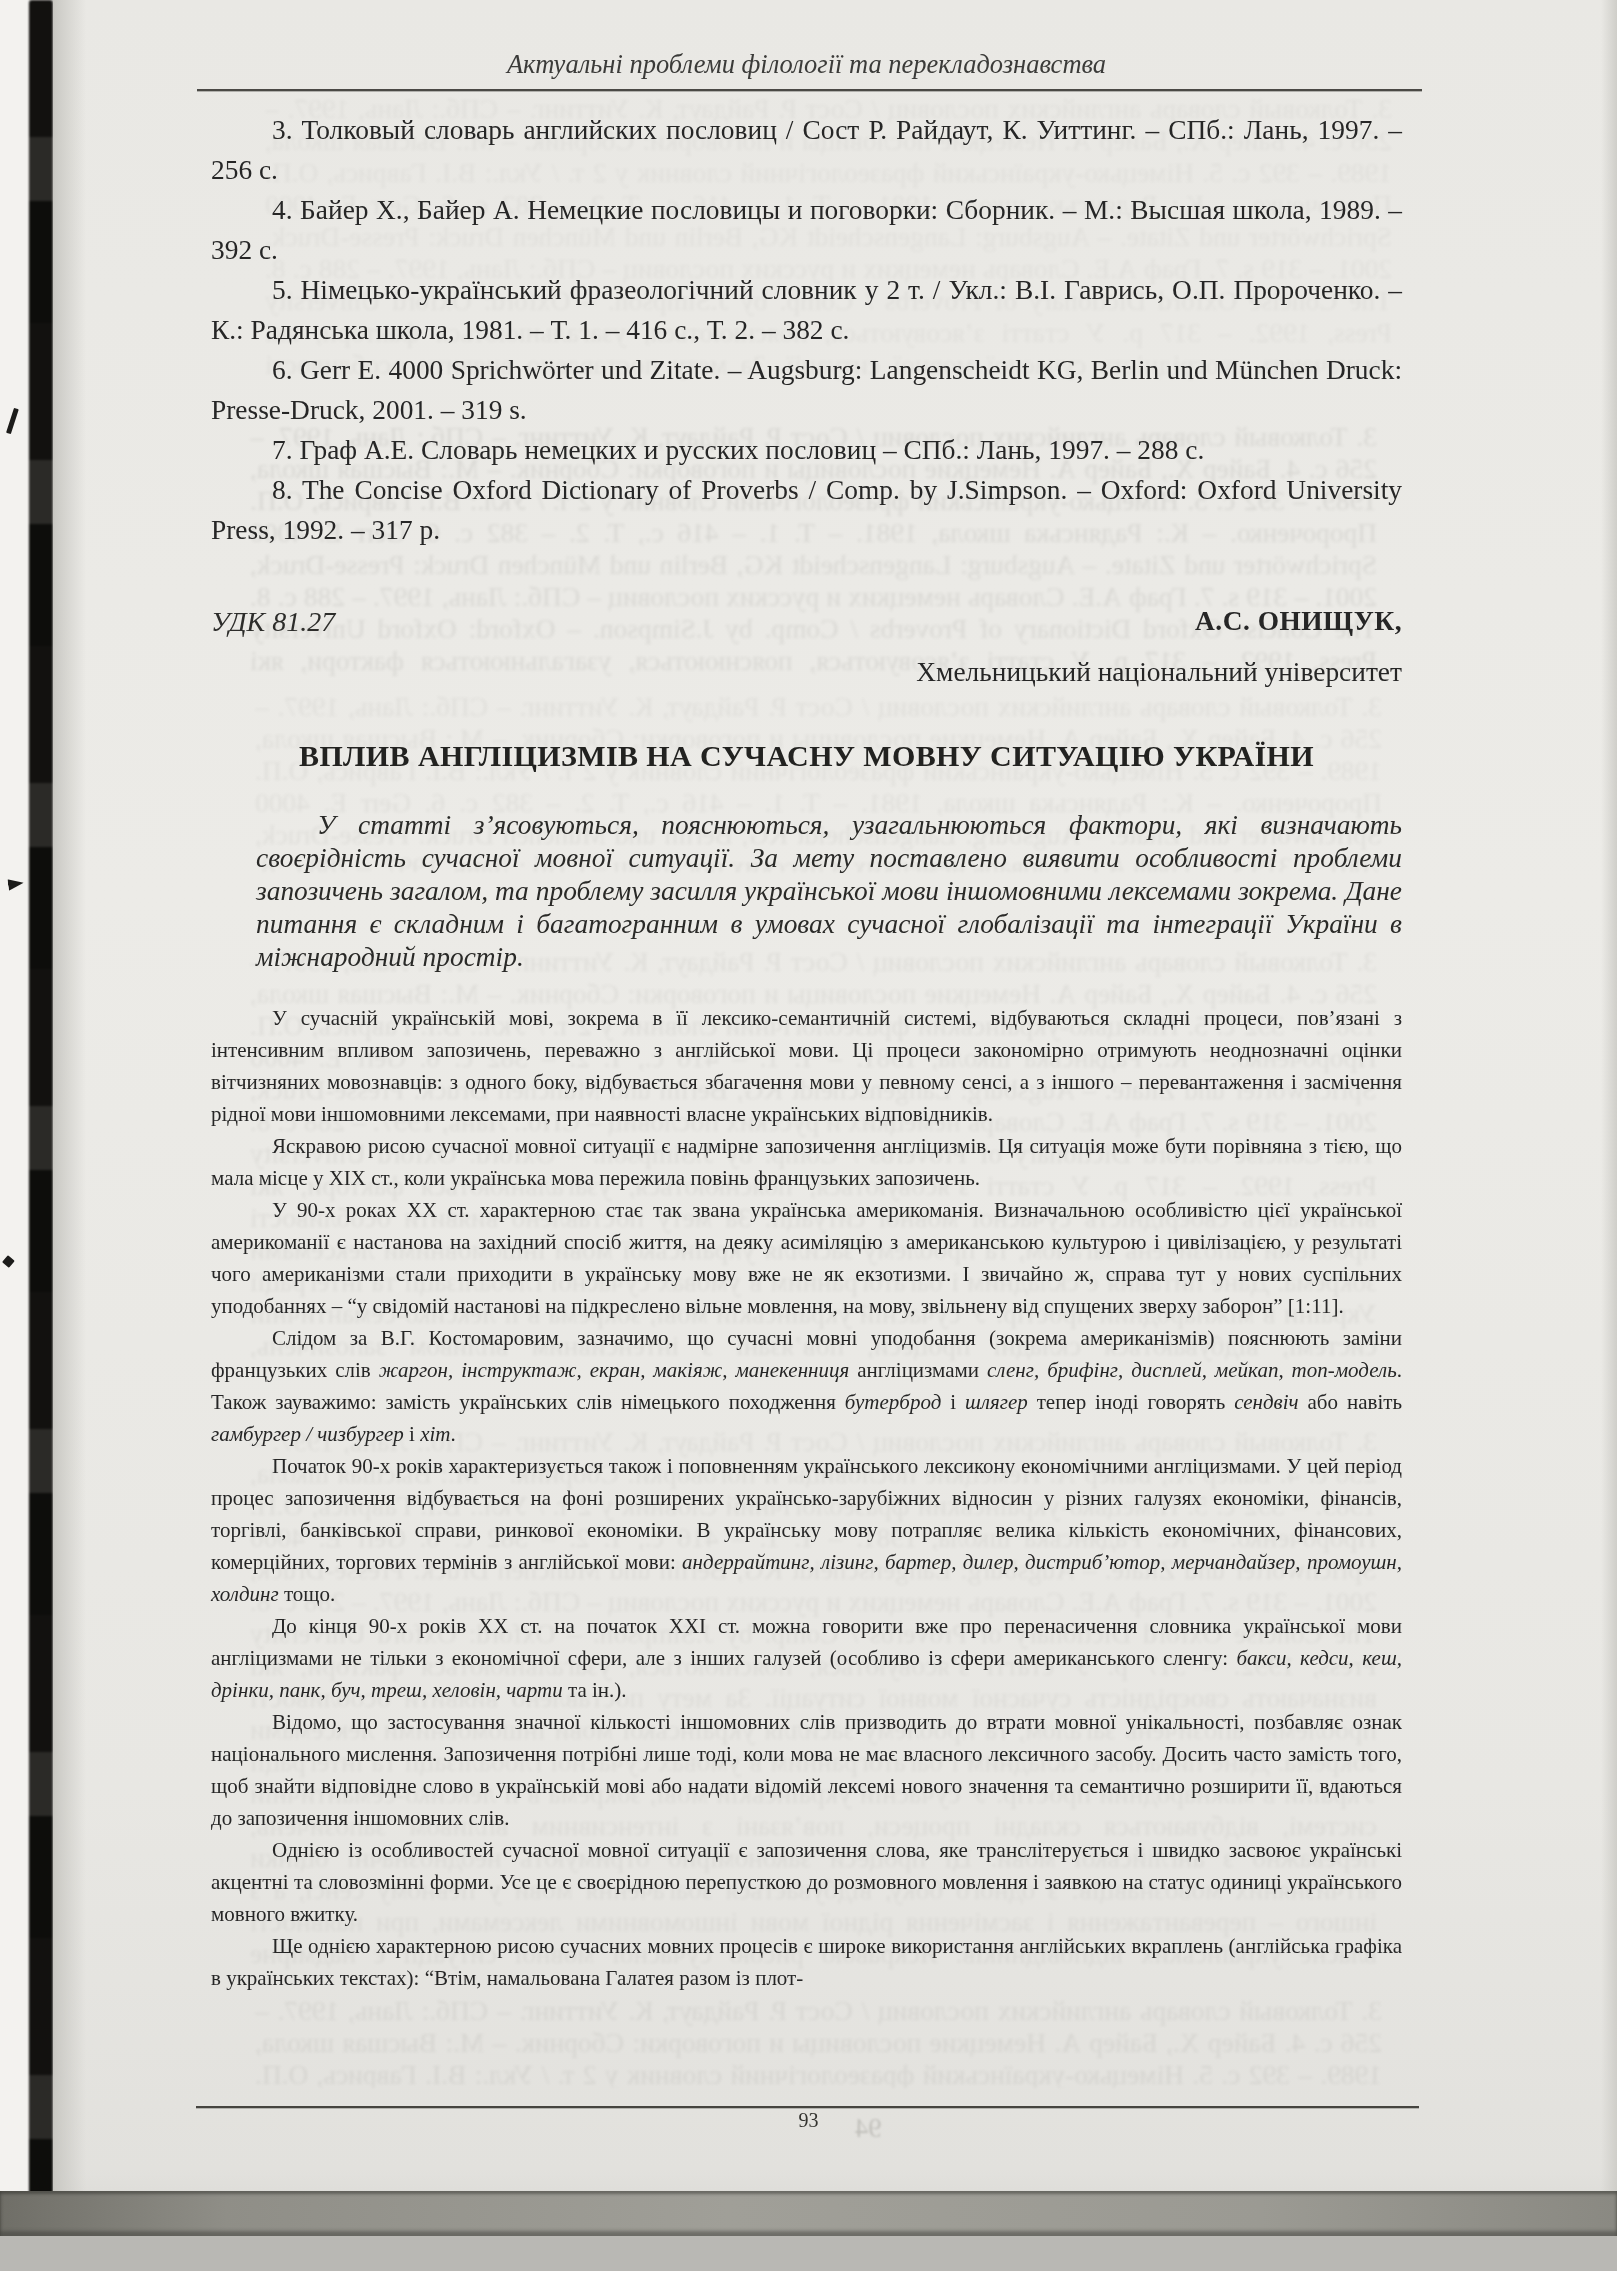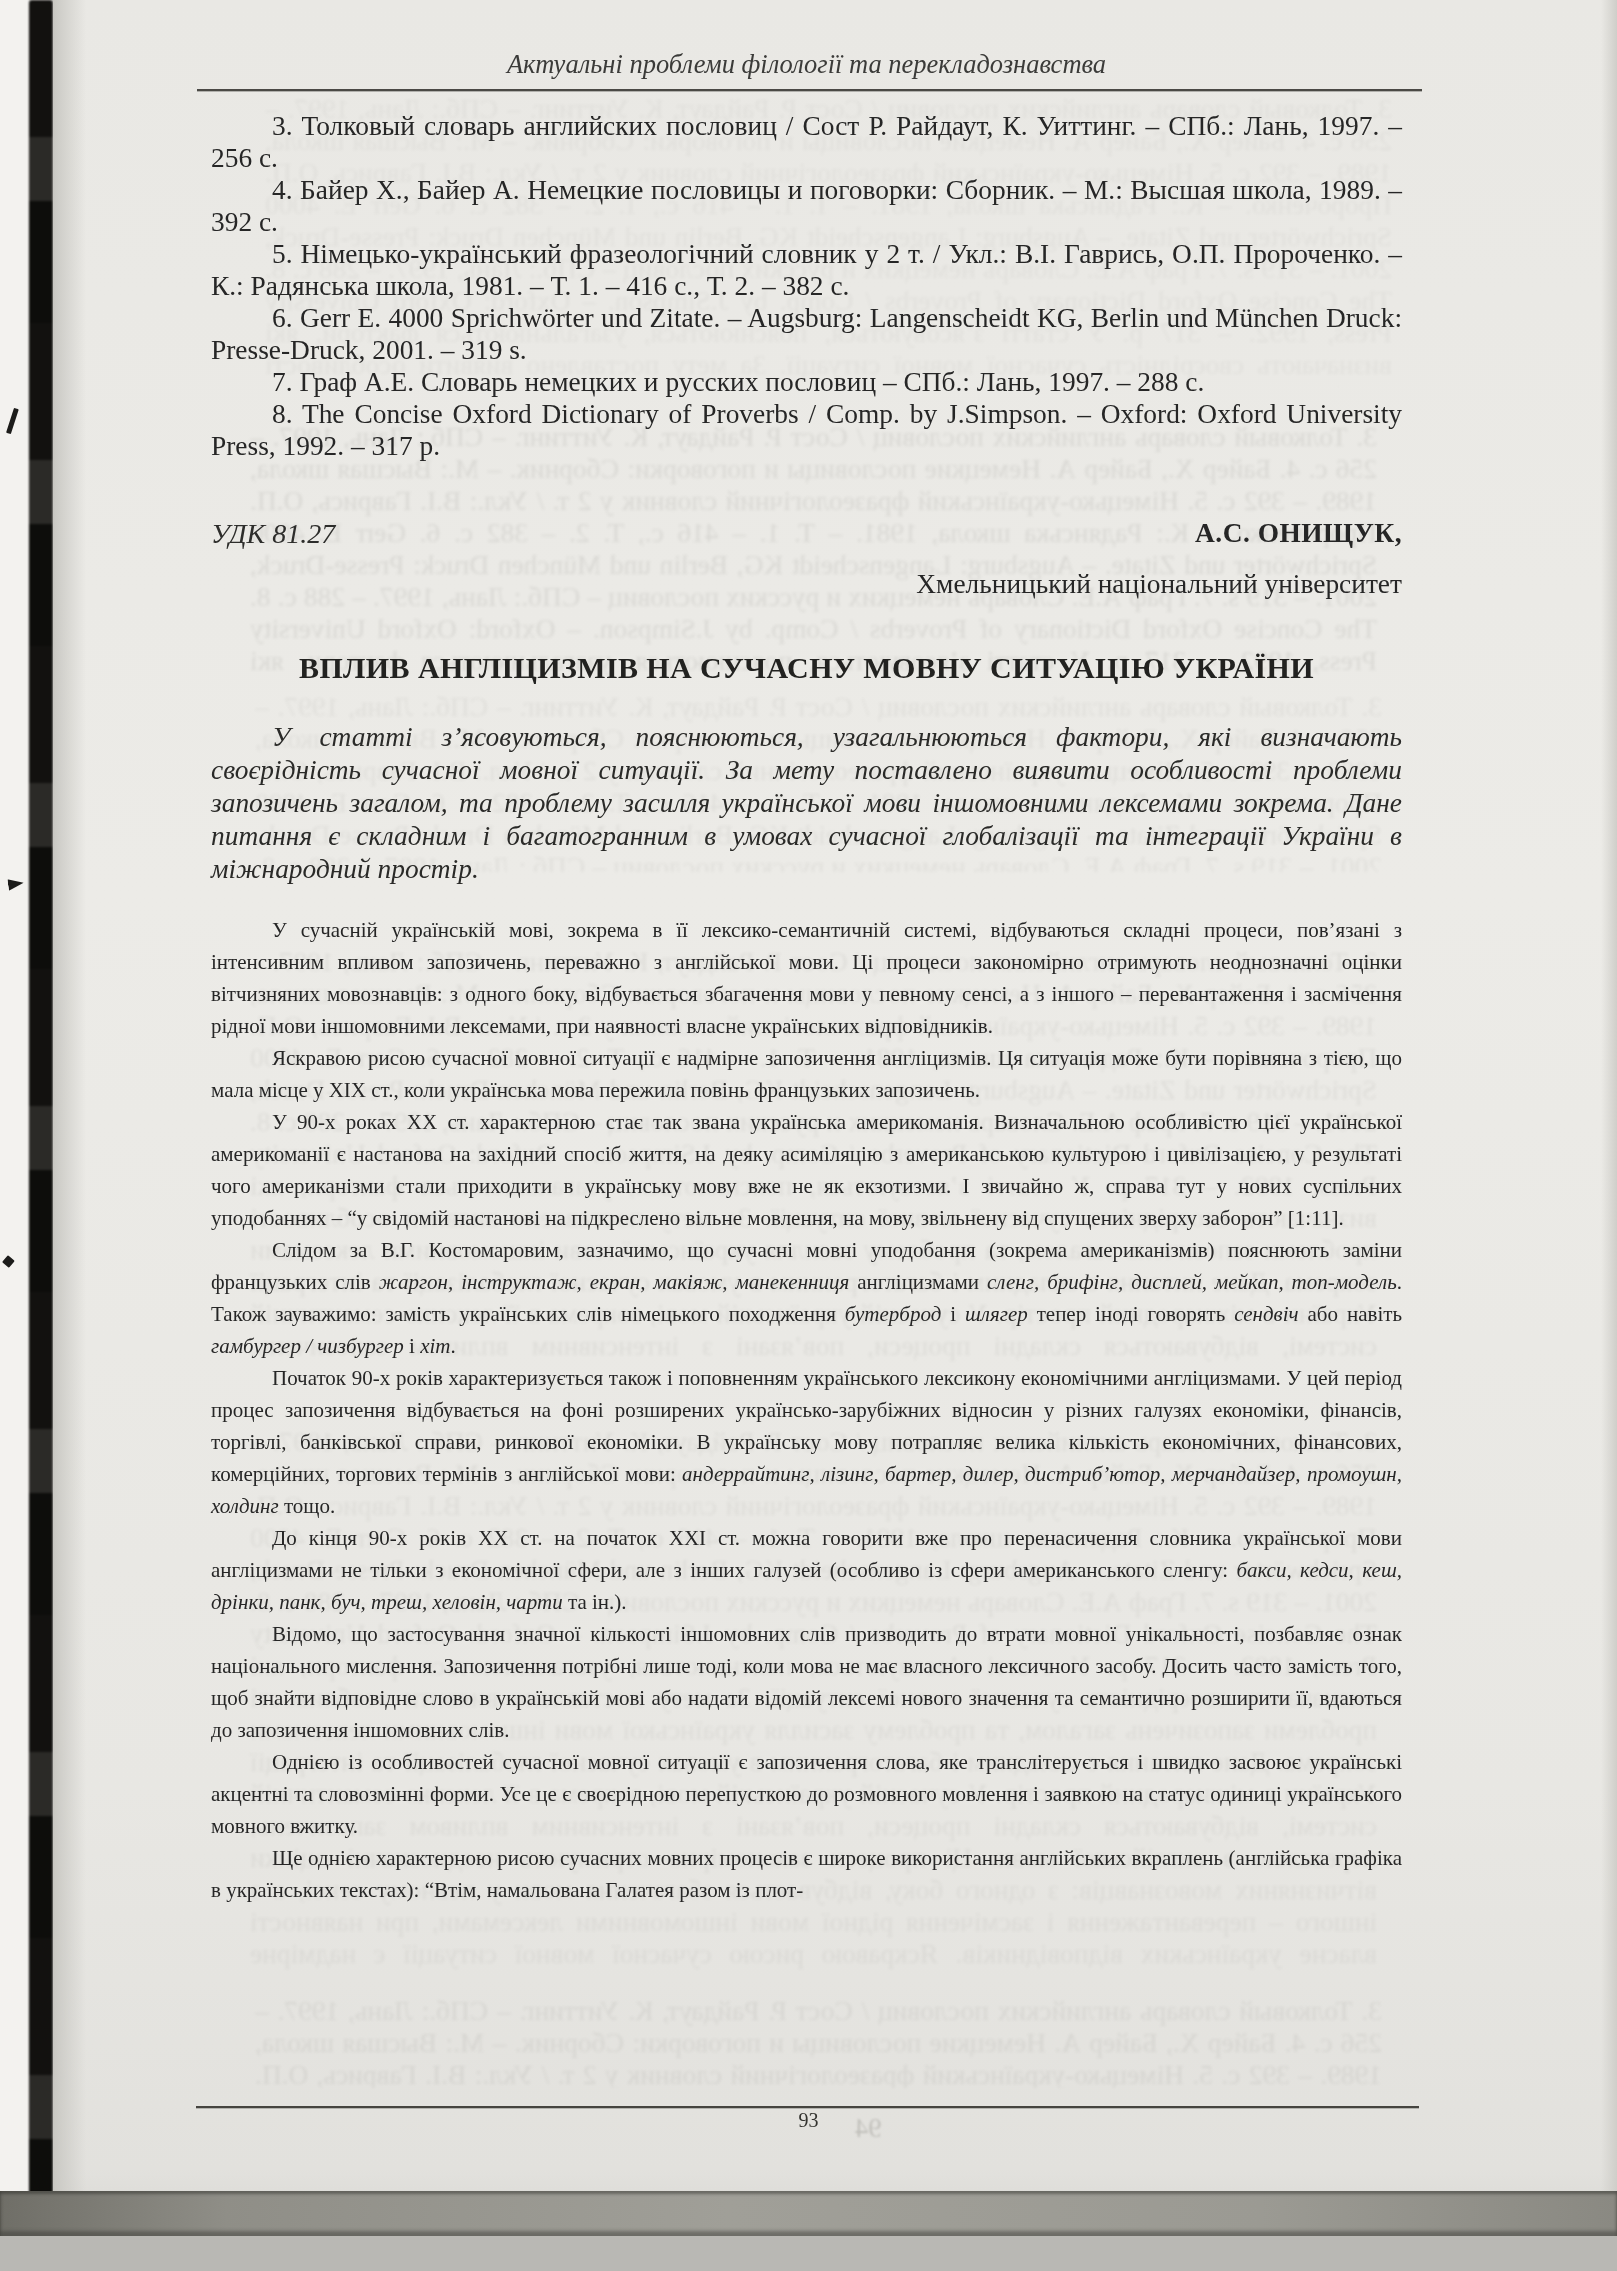--- a/index.html
+++ b/index.html
@@ -36,28 +36,28 @@
   .g3{left:255px;top:691px;height:181px;opacity:.07;}
   .g4{left:250px;top:946px;height:421px;opacity:.08;}
   .g5{left:250px;top:1426px;height:549px;opacity:.07;}
   .g6{left:255px;top:1995px;height:93px;opacity:.09;}
   
   .content{position:absolute;left:211px;top:49px;width:1191px;z-index:2;}
   .running-head{text-align:center;font-style:italic;font-size:26.5px;color:#3b3b39;}
   .head-rule{border:0;border-top:2.9px solid #4a4945;margin:8.8px -19.6px 0 -13.7px;height:0;
     box-shadow:0 1px 0 rgba(74,73,69,.35);}
   .refs{margin-top:19.6px;}
-  .ref{margin:0;font-size:27.4px;line-height:32px;text-align:justify;text-indent:61px;}
+  .ref{margin:0;font-size:27.4px;line-height:40px;text-align:justify;text-indent:61px;}
   .byline{display:flex;justify-content:space-between;align-items:flex-start;margin-top:56px;}
   .udc{font-style:italic;font-size:28px;color:#2d2d2b;}
   .author-block{text-align:right;}
   .author{font-weight:bold;font-size:27.4px;letter-spacing:0.5px;}
   .affiliation{font-size:27.4px;margin-top:20px;}
   .title{text-align:center;font-weight:bold;font-size:30px;line-height:37px;margin:49px 19.6px 0;letter-spacing:0.4px;color:#222220;}
-  .abstract{margin-top:35px;font-style:italic;font-size:27.4px;line-height:33px;text-align:justify;text-indent:61px;color:#2a2a28;}
+  .abstract{margin-top:35px;font-style:italic;font-size:27.4px;line-height:33px;text-align:justify;text-indent:61px;color:#2a2a28;margin-left:45px;}
   .bodytext{margin-top:27.4px;}
   .para{margin:0;font-size:21px;line-height:32px;text-align:justify;text-indent:61px;}
   .it{font-style:italic;}
   
   .footer-rule{position:absolute;left:196px;right:198px;top:2098px;border:0;border-top:2.9px solid #45443f;height:0;z-index:2;
     box-shadow:0 1px 0 rgba(69,68,63,.3);}
   .page-number{position:absolute;left:0;top:2109px;width:1617px;text-align:center;font-size:20px;color:#33332f;z-index:2;}
   .page-number-ghost{position:absolute;left:855px;top:2113px;font-size:26.5px;color:#8d8c86;opacity:.4;
     transform:scaleX(-1);filter:blur(1px);z-index:1;}
 </style>

